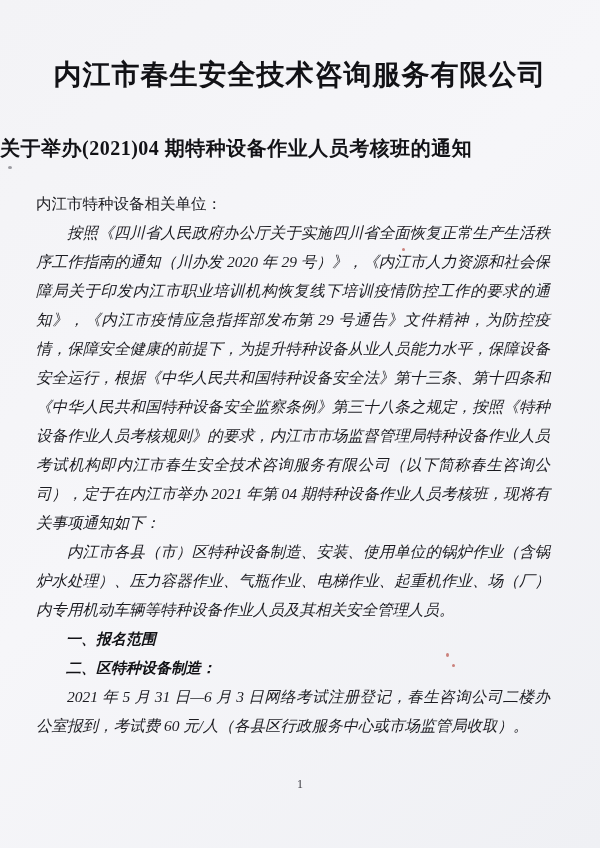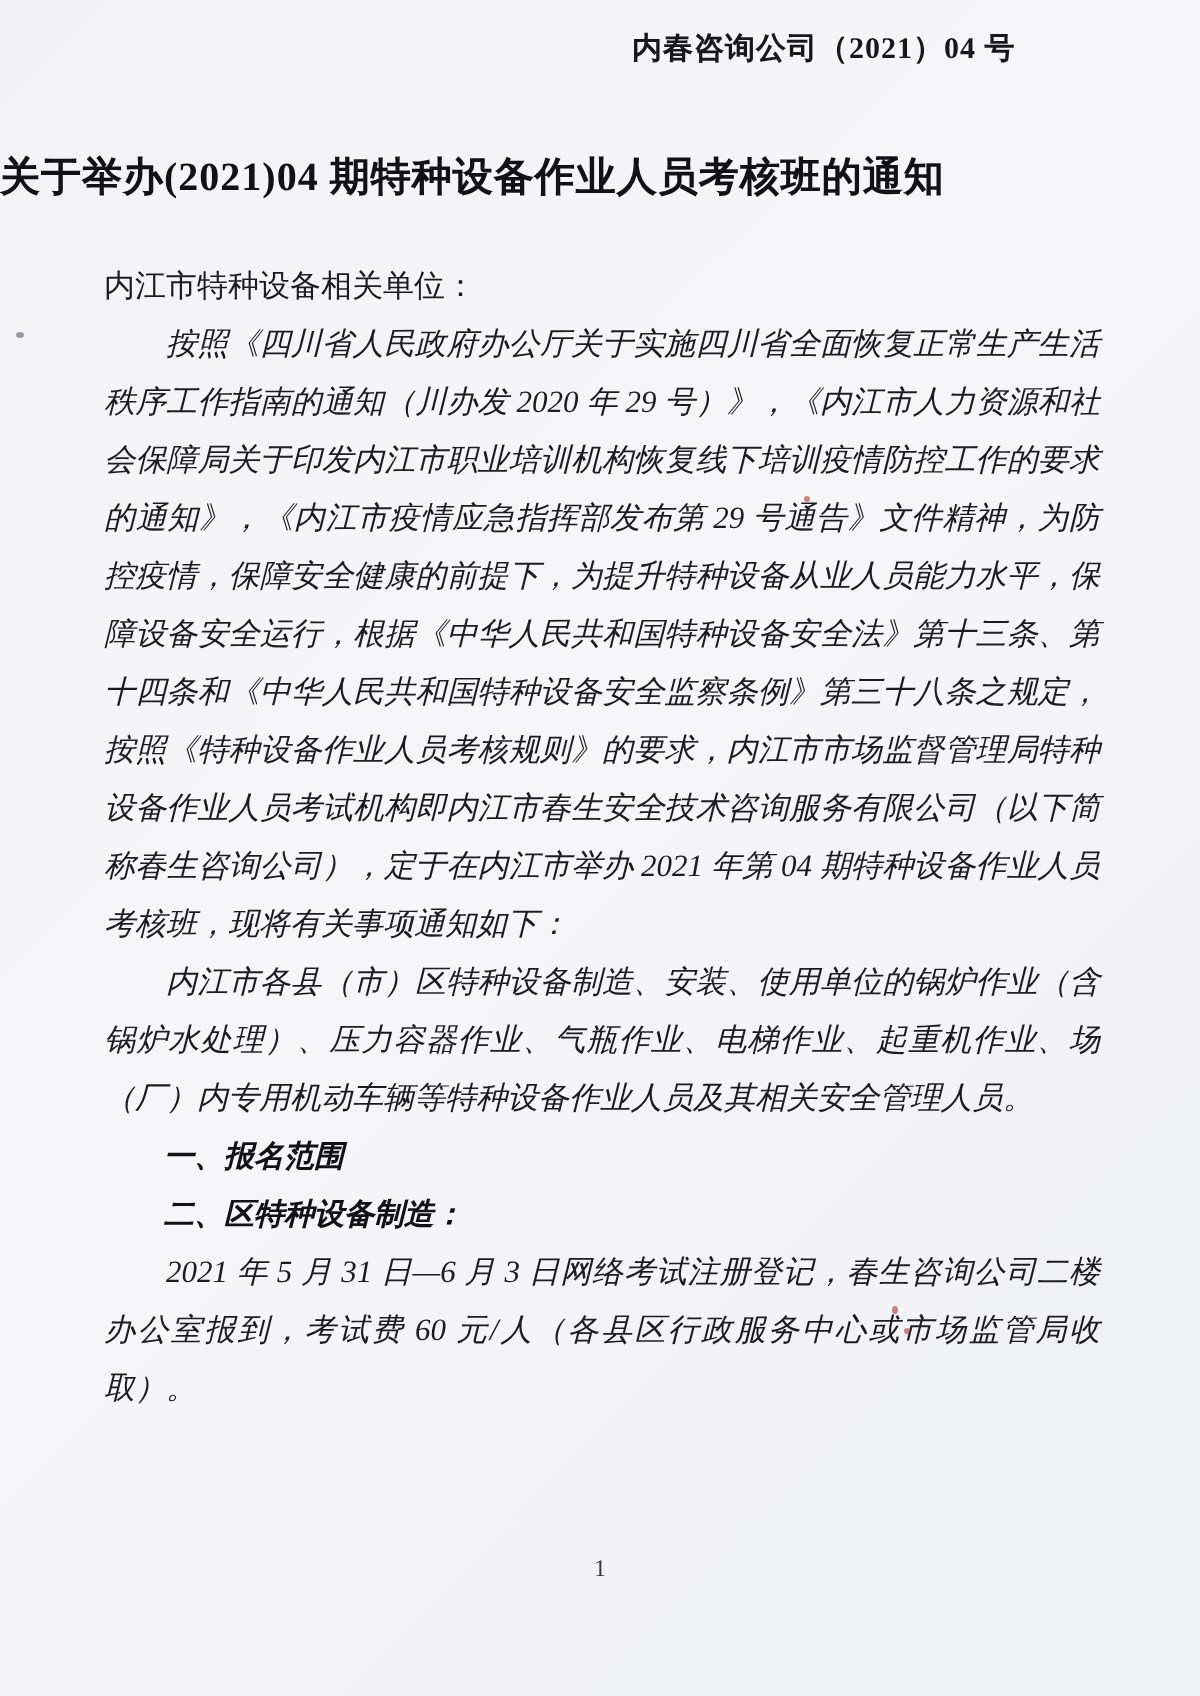--- a/index.html
+++ b/index.html
@@ -39,21 +39,21 @@
     letter-spacing: 0.5px;
   }
   .subject {
     margin-top: 41px;
     font-size: 20px;
     font-weight: bold;
     letter-spacing: 0.5px;
     color: #121216;
   }
   .body-text {
-    margin: 27px 50px 0 52px;
+    margin: 27px 50px 0 36px;
     font-size: 15.5px;
     line-height: 29px;
     text-align: justify;
     text-justify: inter-character;
     color: var(--ink);
   }
   .body-text p { margin: 0; }
   .indent { text-indent: 2em; font-style: italic; }
   .section-heading {
     font-family: "Liberation Sans", "DejaVu Sans", sans-serif;
@@ -78,22 +78,22 @@
   .speck-1 { left: 446px; top: 653px; width: 3px; height: 4px; background: var(--speck); }
   .speck-2 { left: 452px; top: 664px; width: 3px; height: 3px; background: var(--speck); }
   .speck-3 { left: 402px; top: 248px; width: 3px; height: 3px; background: var(--speck); }
   .speck-4 { left: 8px;  top: 166px; width: 4px; height: 3px; background: #6a6a72; }
 </style>
 </head>
 <body>
 
 <div class="page">
 
+  <h1 class="company-title">内江市春生安全技术咨询服务有限公司</h1>
 
-  <div class="doc-number">内春咨询公司（2021）04 号</div>
 
   <h2 class="subject">关于举办(2021)04 期特种设备作业人员考核班的通知</h2>
 
   <div class="body-text">
     <p>内江市特种设备相关单位：</p>
 
     <p class="indent">按照《四川省人民政府办公厅关于实施四川省全面恢复正常生产生活秩序工作指南的通知（川办发 2020 年 29 号）》，《内江市人力资源和社会保障局关于印发内江市职业培训机构恢复线下培训疫情防控工作的要求的通知》，《内江市疫情应急指挥部发布第 29 号通告》文件精神，为防控疫情，保障安全健康的前提下，为提升特种设备从业人员能力水平，保障设备安全运行，根据《中华人民共和国特种设备安全法》第十三条、第十四条和《中华人民共和国特种设备安全监察条例》第三十八条之规定，按照《特种设备作业人员考核规则》的要求，内江市市场监督管理局特种设备作业人员考试机构即内江市春生安全技术咨询服务有限公司（以下简称春生咨询公司），定于在内江市举办 2021 年第 04 期特种设备作业人员考核班，现将有关事项通知如下：</p>
 
     <p class="indent">内江市各县（市）区特种设备制造、安装、使用单位的锅炉作业（含锅炉水处理）、压力容器作业、气瓶作业、电梯作业、起重机作业、场（厂）内专用机动车辆等特种设备作业人员及其相关安全管理人员。</p>
 

